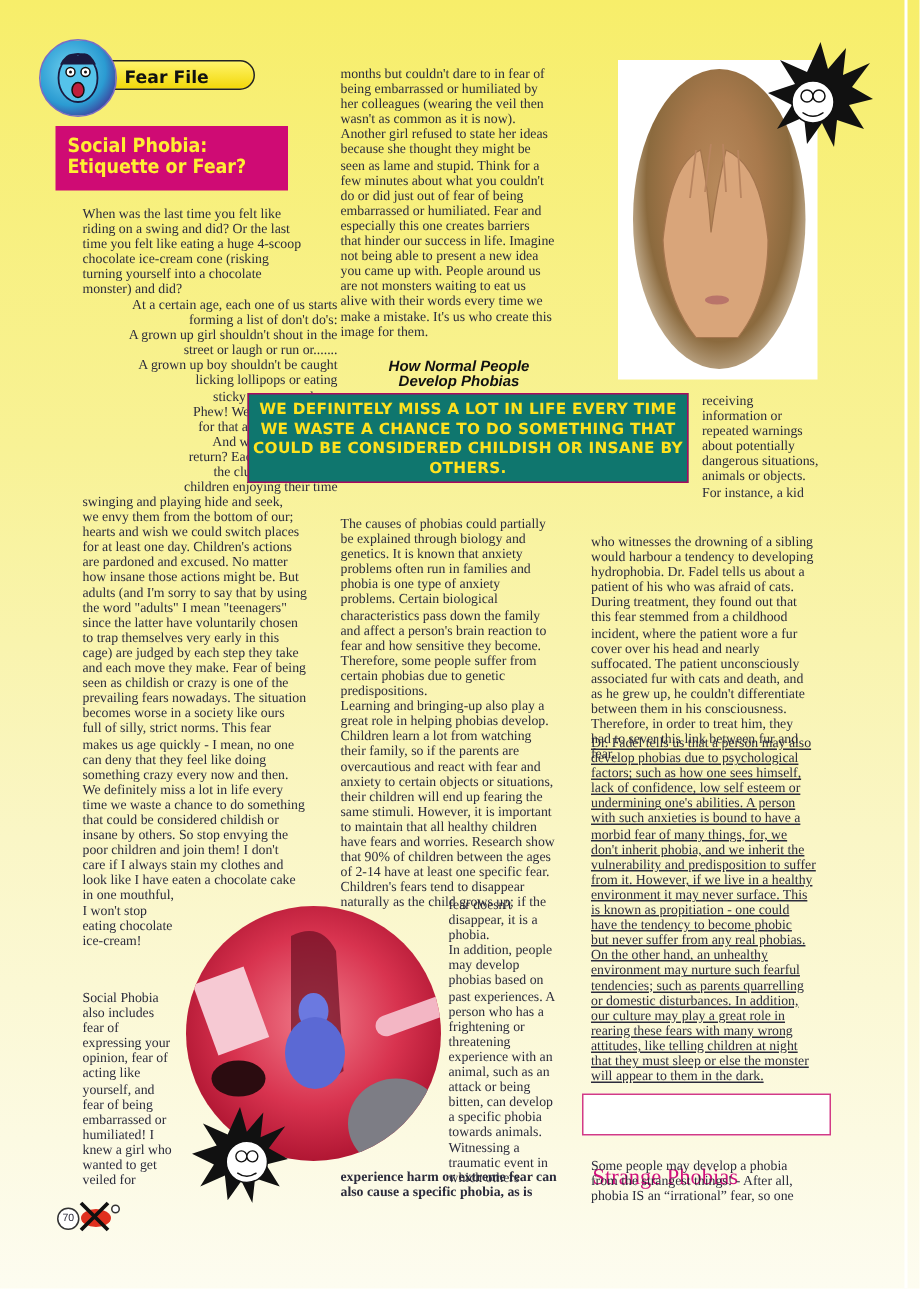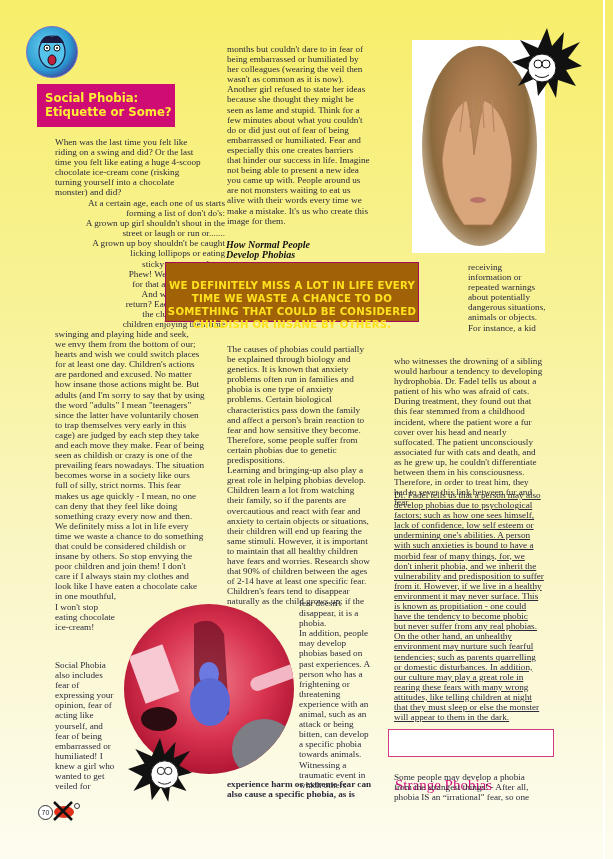--- a/index.html
+++ b/index.html
@@ -18,32 +18,32 @@
     border: 1px solid #7b6cc4; z-index: 2;
   }
   .face-circle svg { position: absolute; left: 8px; top: 6px; }
   .pill {
     position: absolute; left: 38px; top: 14px; width: 106px; height: 20px; border-radius: 10px;
     background: linear-gradient(to bottom, #fff46a, #f2d80a); border: 1.5px solid #222;
     font-family: "DejaVu Sans", sans-serif; font-weight: bold; font-size: 11.5px;
     line-height: 20px; padding-left: 18px; box-sizing: border-box; color: #111;
   }
   .title-box {
-    position: absolute; left: 37px; top: 84px; width: 138px; height: 43px; background: #cf0b74;
+    position: absolute; left: 37px; top: 84px; width: 155px; height: 43px; background: #cf0b74;
     color: #ffee33; font-family: "DejaVu Sans Condensed", "DejaVu Sans", sans-serif; font-weight: bold;
     font-size: 13px; line-height: 14px; padding: 7px 0 0 8px; box-sizing: border-box;
   }
   .subhead {
-    position: absolute; left: 226px; top: 240px; width: 160px; text-align: left;
-    font-family: Liberation Serif, serif; font-style: italic; font-weight: bold; font-size: 10px; line-height: 10px; color: #111;
+    position: absolute; left: 226px; top: 240px; width: 160px; text-align: center;
+    font-family: Liberation Sans, sans-serif; font-style: italic; font-weight: bold; font-size: 10px; line-height: 10px; color: #111;
   }
   .pullquote {
-    position: absolute; left: 165px; top: 262px; width: 254px; height: 60px; background: #a16207;
+    position: absolute; left: 165px; top: 262px; width: 294px; height: 60px; background: #0f766e;
     color: #ffe21f; font-family: "DejaVu Sans", sans-serif; font-weight: bold; font-size: 10.2px;
-    line-height: 13px; text-align: center; padding-top: 16px; box-sizing: border-box; letter-spacing: 0.2px;
+    line-height: 13px; text-align: center; padding-top: 4px; box-sizing: border-box; letter-spacing: 0.2px;
     text-transform: uppercase; border: 1px solid #a9085f;
   }
   .photo {
     position: absolute; left: 412px; top: 40px; width: 133px; height: 213px; background: #ffffff;
   }
   .photo .oval {
     position: absolute; left: 10px; top: 6px; width: 115px; height: 200px; border-radius: 50%;
     background: radial-gradient(ellipse at 50% 40%, #b88a5c 0%, #a8794c 35%, #8b6a3e 60%, #e9ddc9 85%, #ffffff 100%);
   }
   .photo .hands { position: absolute; left: 0; top: 0; }
@@ -73,25 +73,26 @@
     <svg width="34" height="38" viewBox="0 0 34 38">
       <ellipse cx="17" cy="19" rx="13" ry="16" fill="#55c3ea" stroke="#1a1a40" stroke-width="1.2"></ellipse>
       <path d="M5 10 Q10 0 17 4 Q24 -1 29 10" fill="#1a1a40"></path>
       <circle cx="12" cy="15" r="3" fill="#fff" stroke="#111"></circle>
       <circle cx="22" cy="15" r="3" fill="#fff" stroke="#111"></circle>
       <circle cx="12" cy="15" r="1" fill="#111"></circle>
       <circle cx="22" cy="15" r="1" fill="#111"></circle>
       <ellipse cx="17" cy="27" rx="4" ry="5" fill="#c0203c" stroke="#111"></ellipse>
     </svg>
   </div>
+  <div class="pill">Fear File</div>
 </div>
 
 <div class="title-box">
   <div>Social Phobia:</div>
-  <div>Etiquette or Some?</div>
+  <div>Etiquette or Fear?</div>
 </div>
 
 <div class="txt" style="left:55px; top:137px; width:170px;">When was the last time you felt like
 riding on a swing and did? Or the last
 time you felt like eating a huge 4-scoop
 chocolate ice-cream cone (risking
 turning yourself into a chocolate
 monster) and did?</div>
 <div class="txt" style="left:55px; top:198px; width:170px;text-align:right;">At a certain age, each one of us starts
 forming a list of don't do's:

